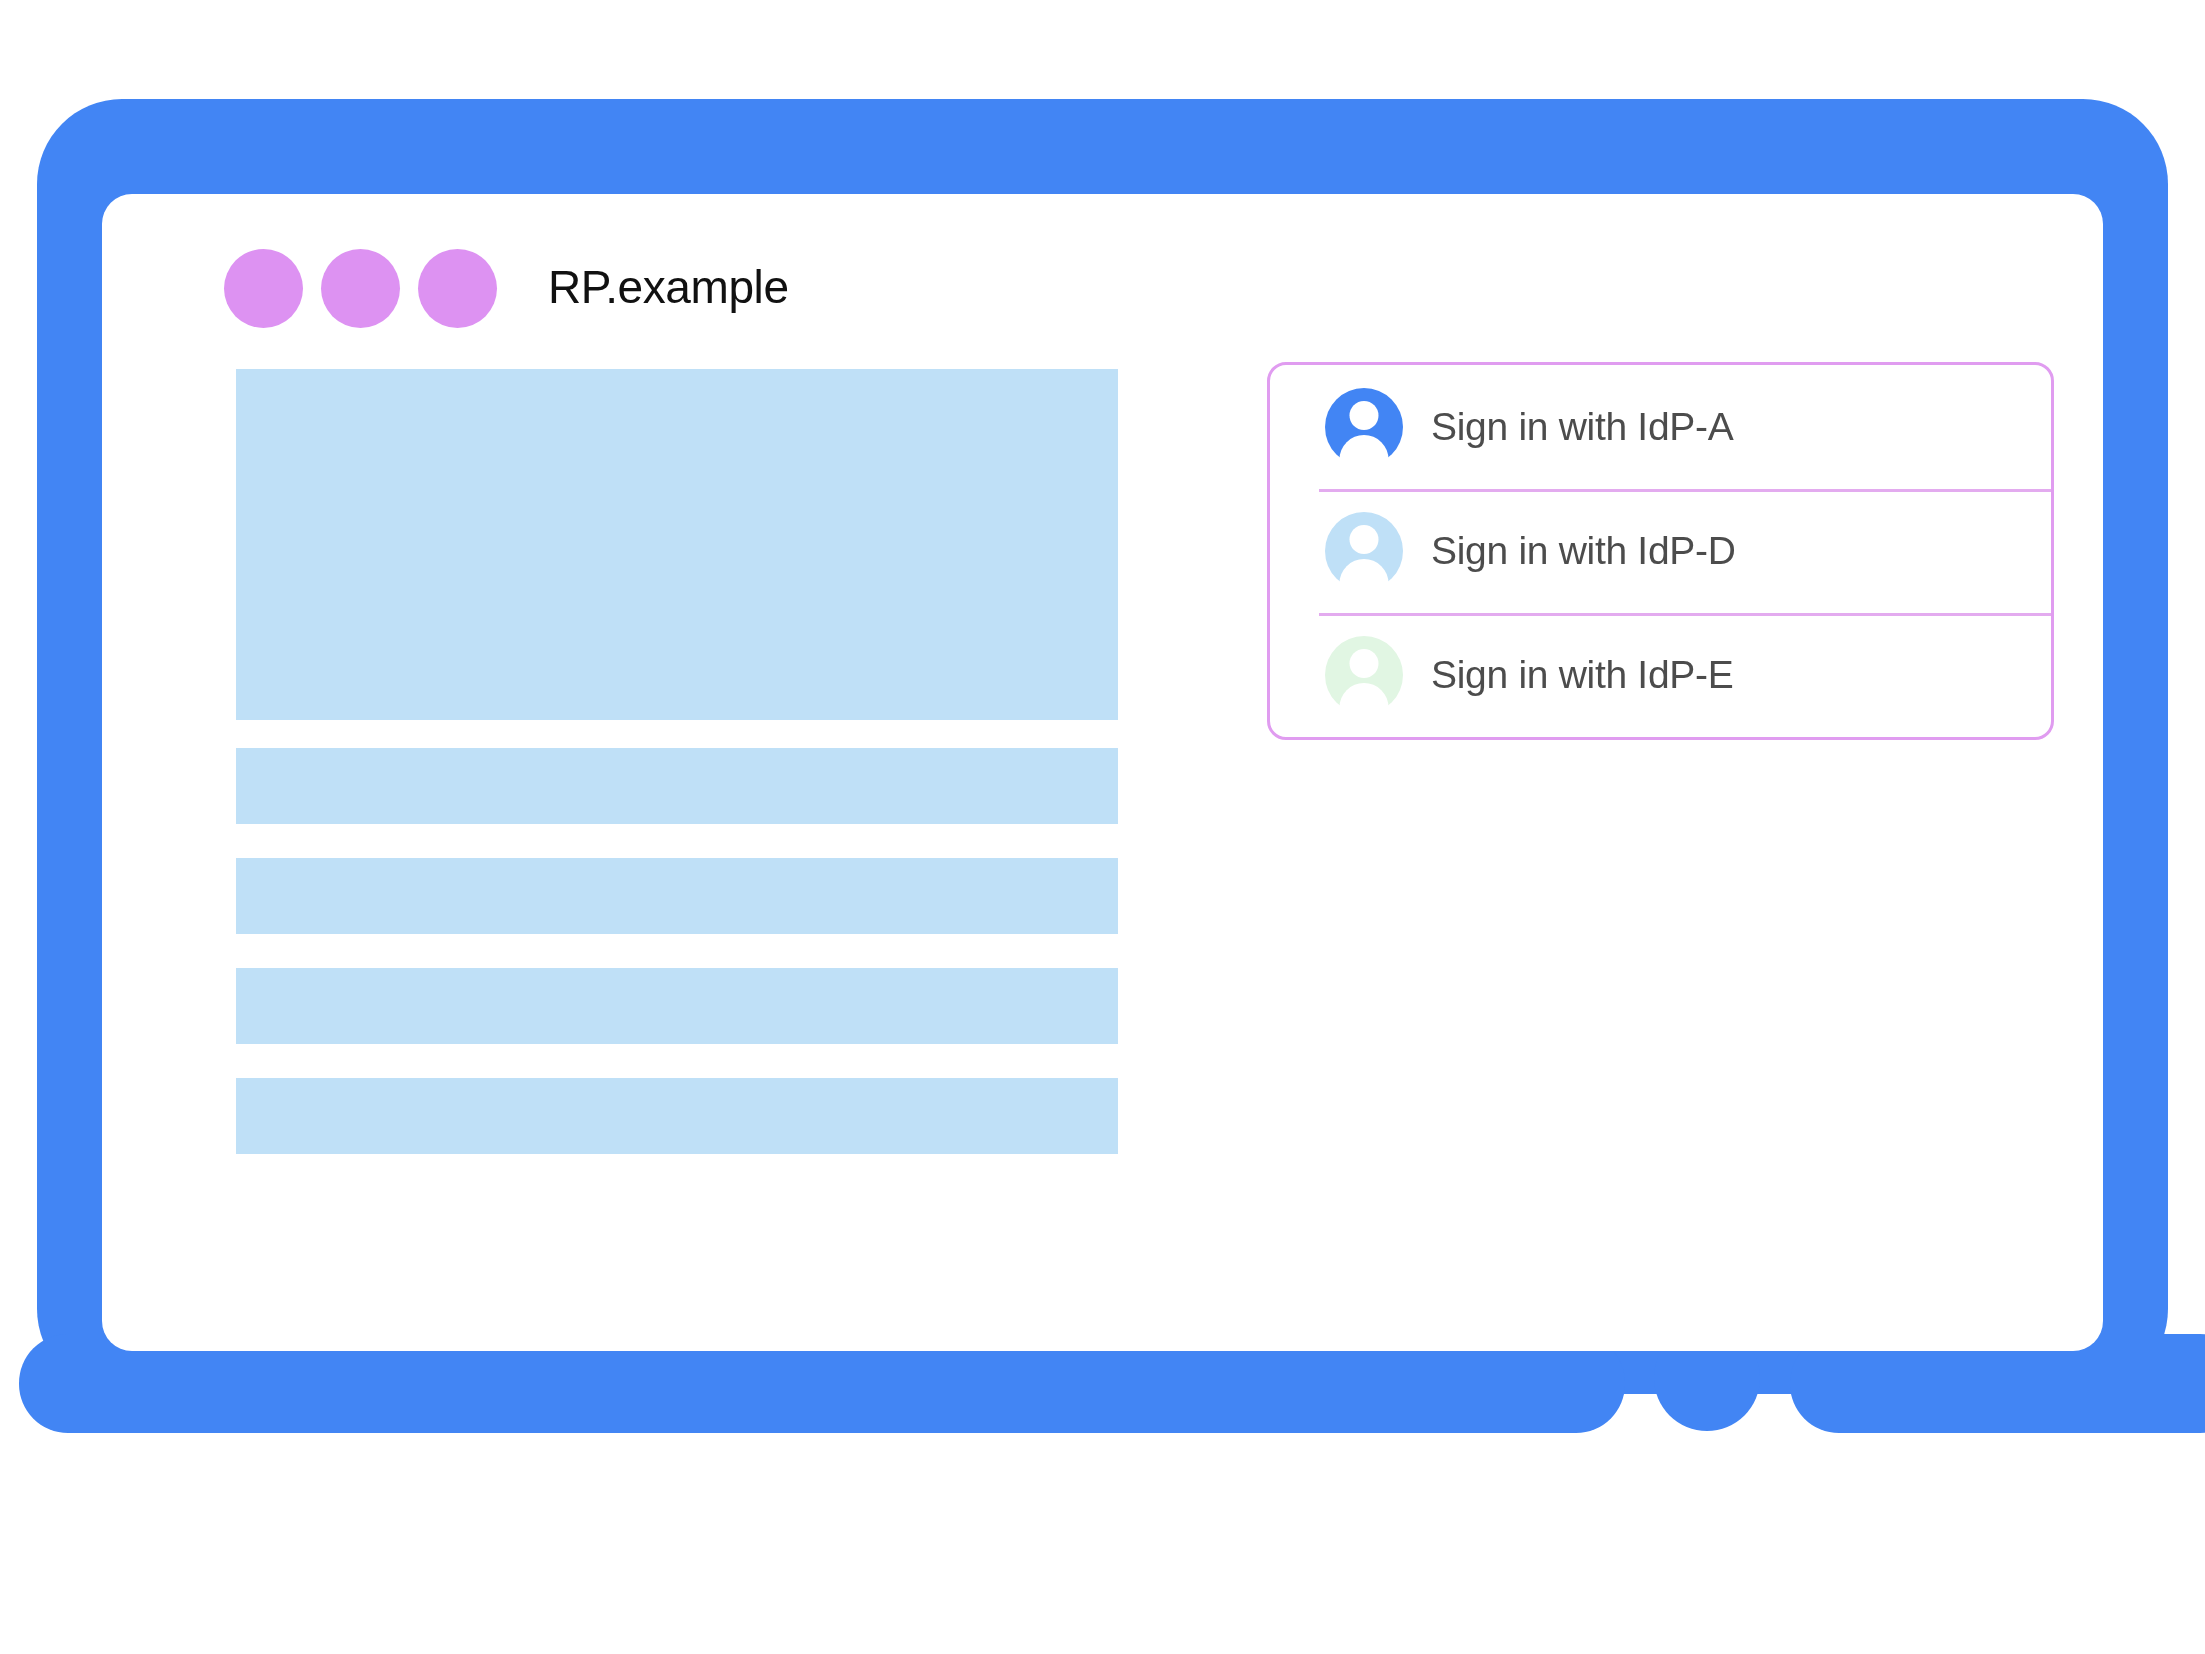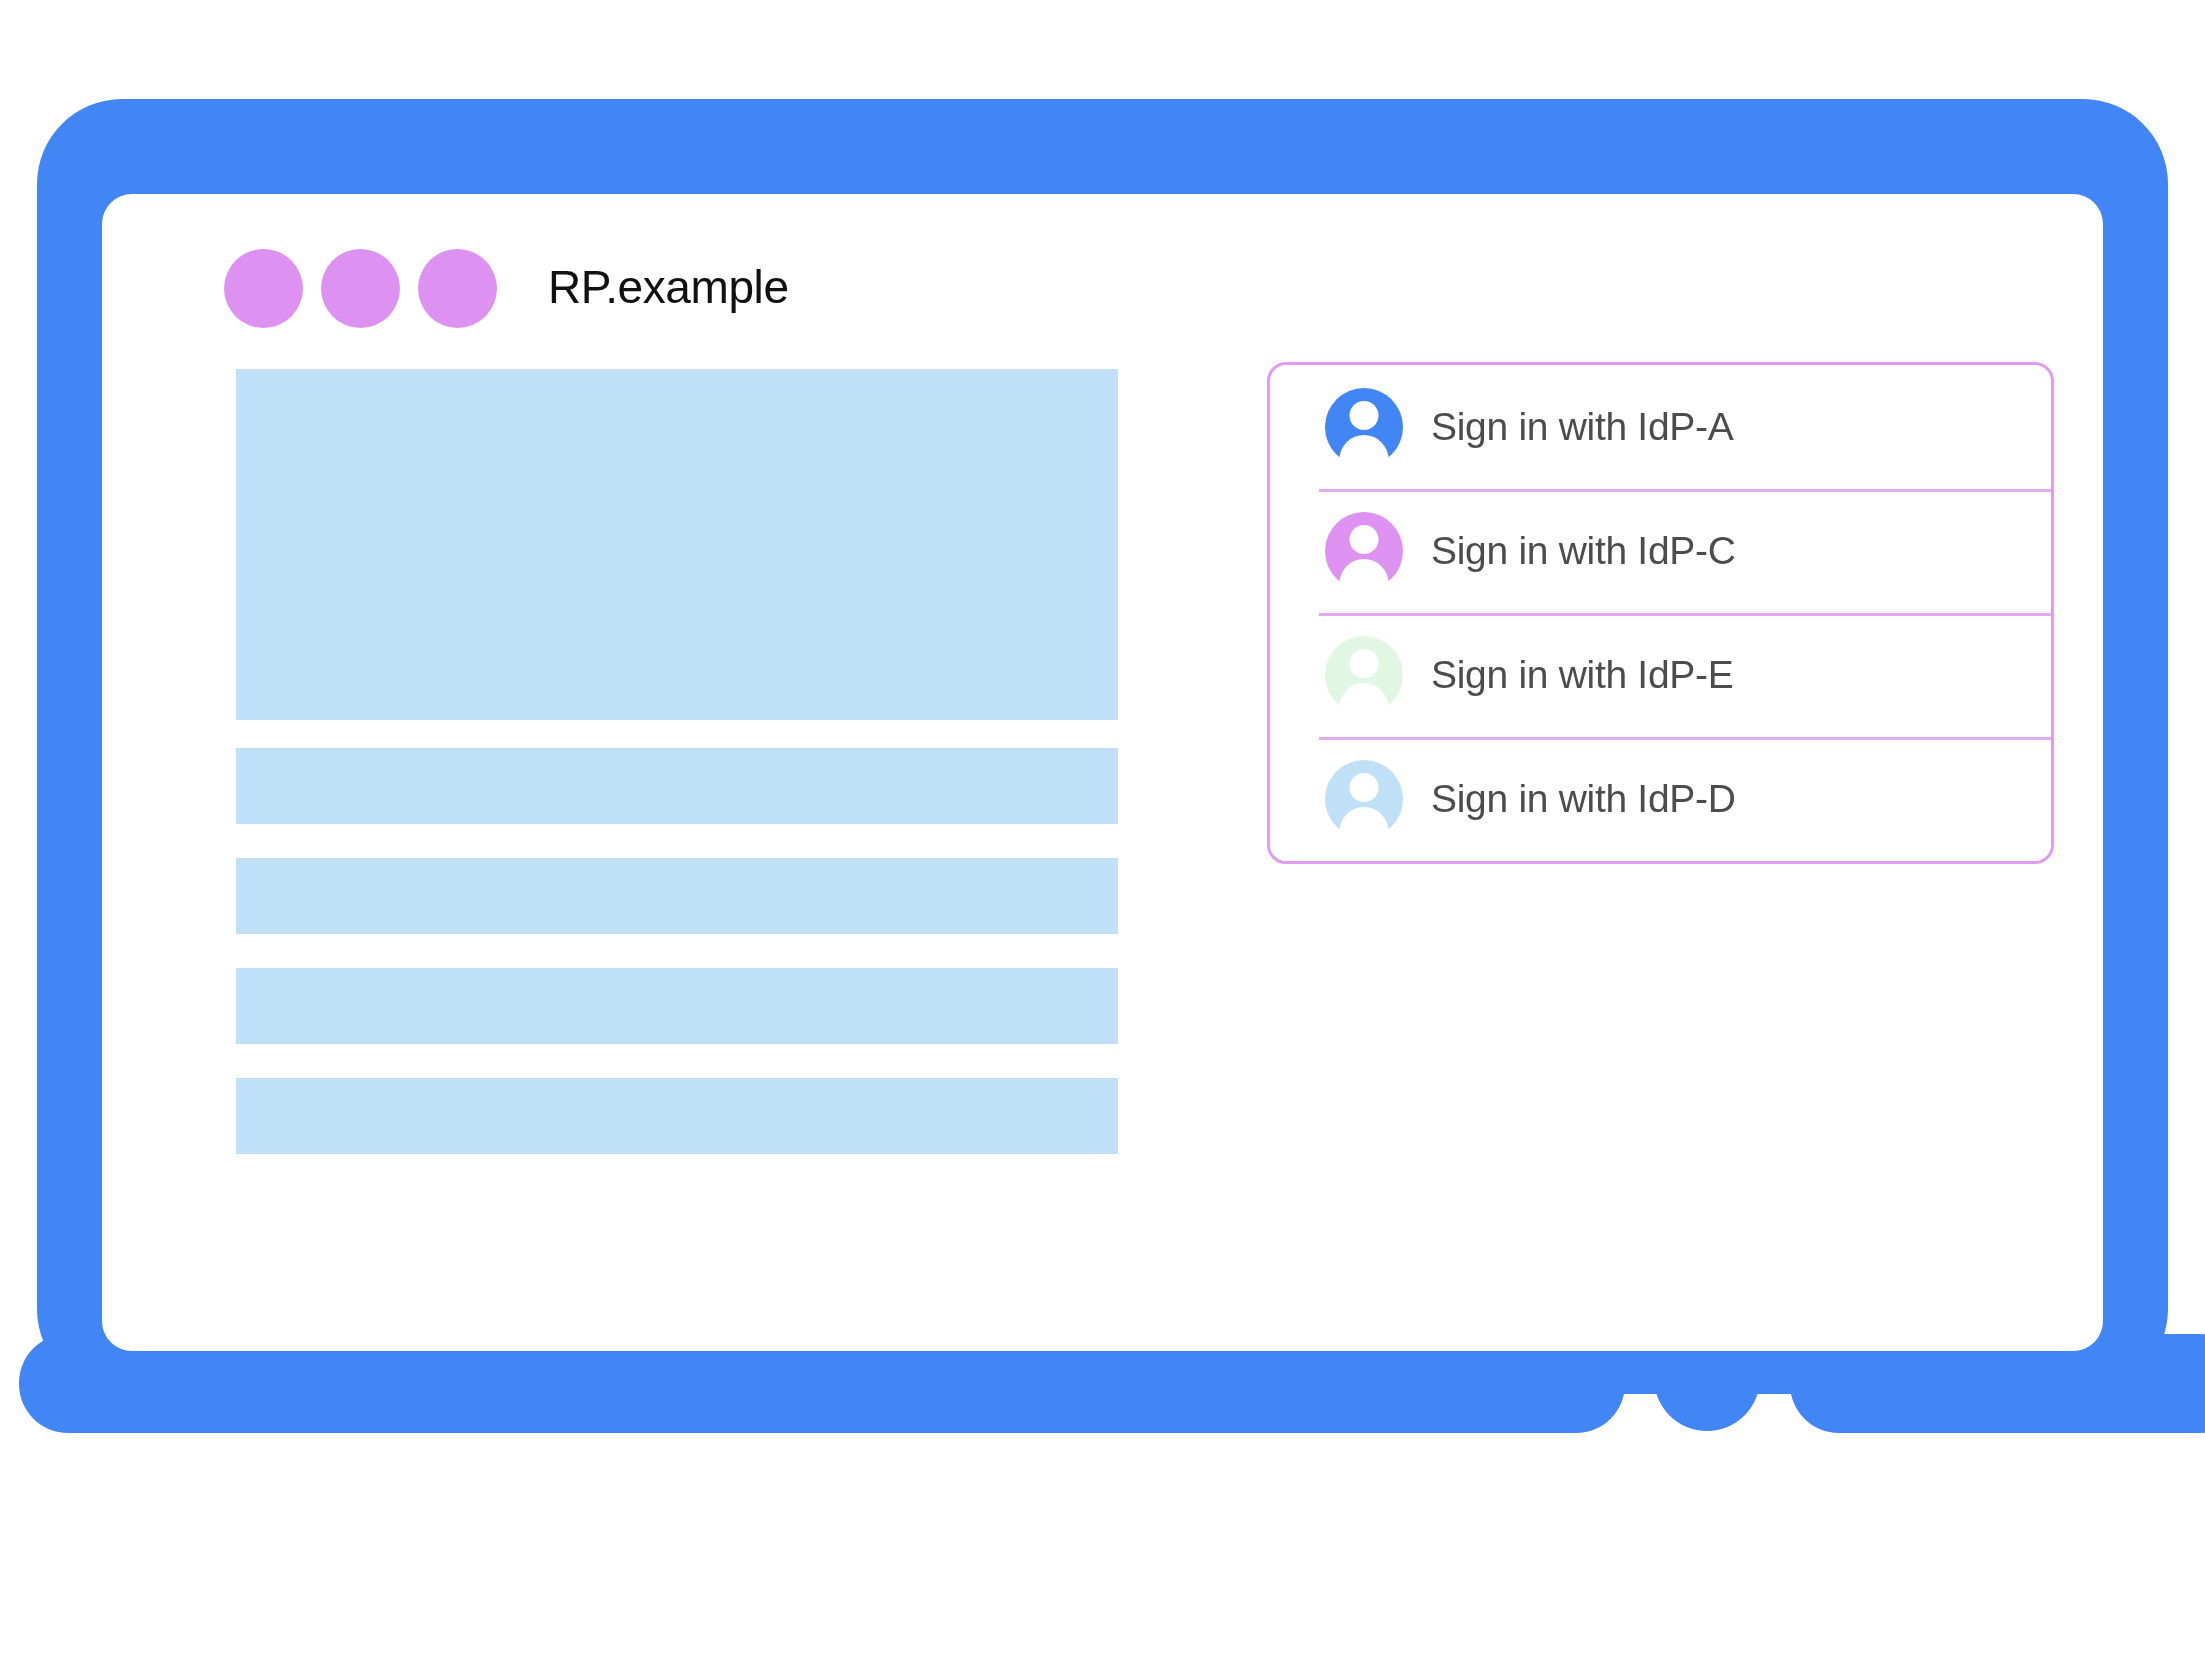--- a/index.html
+++ b/index.html
@@ -207,43 +207,36 @@
 
       <div class="account-row">
         <span class="avatar" style="background: rgb(66, 133, 244);">
           <span class="head"></span>
             <span class="body"></span>
         </span>
         <span class="account-label" style="color: rgb(76, 76, 76);">Sign in with IdP-A</span>
       </div>
 
 
+
       <div class="account-row">
-        <span class="avatar" style="background: rgb(221, 146, 242);">
+        <span class="avatar" style="background: rgb(191, 224, 247);">
           <span class="head"></span>
             <span class="body"></span>
         </span>
-        <span class="account-label" style="color: rgb(76, 76, 76);">Sign in with IdP-C</span>
+        <span class="account-label" style="color: rgb(76, 76, 76);">Sign in with IdP-D</span>
       </div>
 
       <div class="account-row">
         <span class="avatar" style="background: rgb(225, 246, 227);">
           <span class="head"></span>
             <span class="body"></span>
         </span>
         <span class="account-label" style="color: rgb(76, 76, 76);">Sign in with IdP-E</span>
       </div>
 
-      <div class="account-row">
-        <span class="avatar" style="background: rgb(191, 224, 247);">
-          <span class="head"></span>
-            <span class="body"></span>
-        </span>
-        <span class="account-label" style="color: rgb(76, 76, 76);">Sign in with IdP-D</span>
-      </div>
-
 
 
     </div>
 
   </div>
 </div>
 
 
 </body></html>

